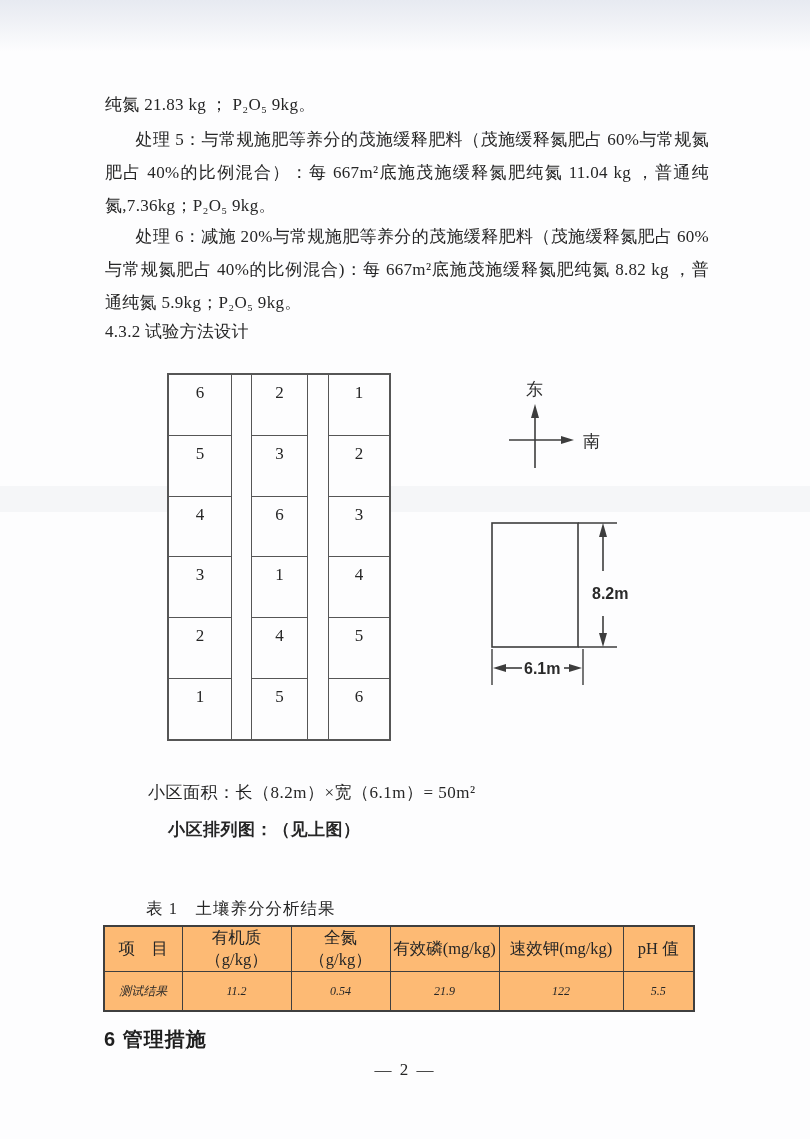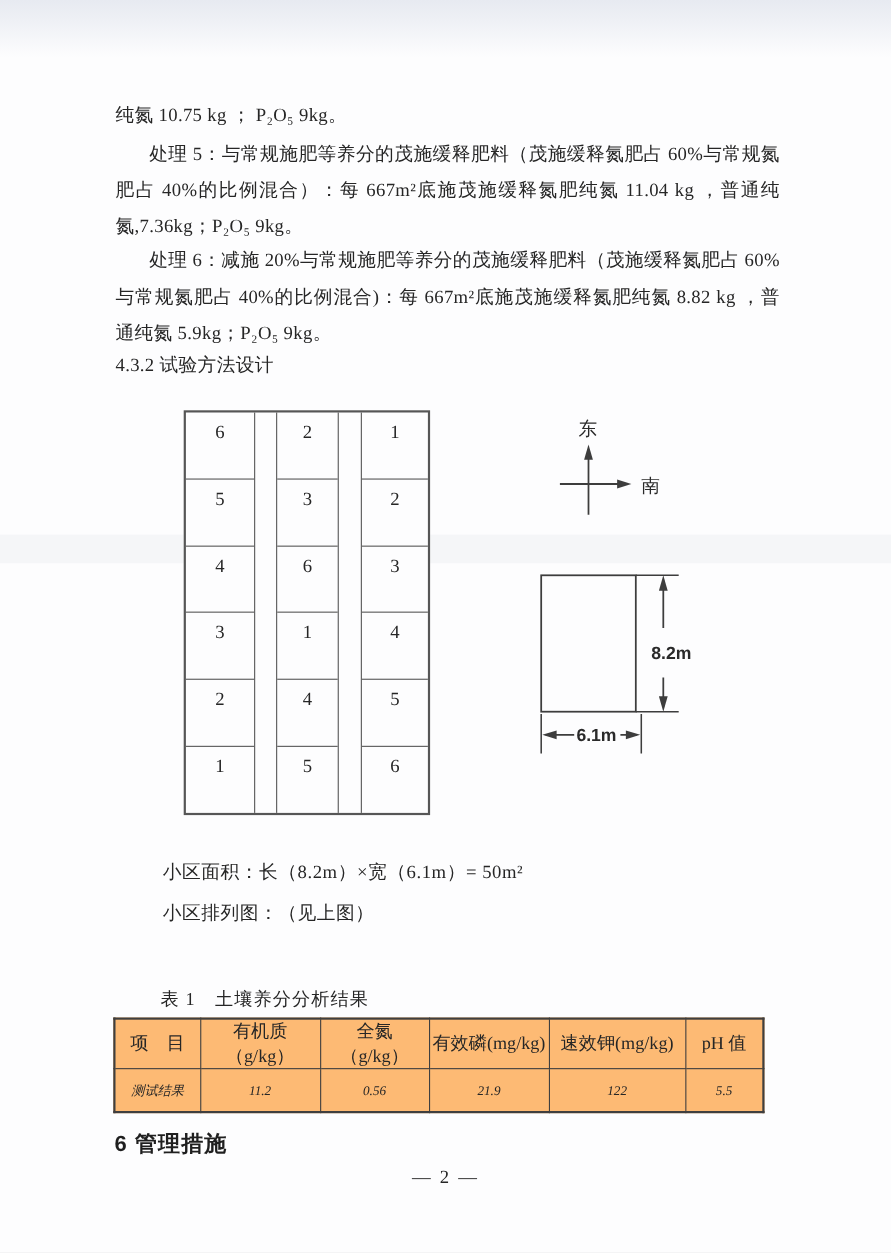--- a/index.html
+++ b/index.html
@@ -99,21 +99,21 @@
     text-align:center;font-size:17px;letter-spacing:2px;margin:0;
   }
 </style>
 </head>
 <body>
 
 <div class="page">
   <div class="scan-shade-top"></div>
   <div class="scan-band"></div>
 
-  <p class="bodytext" style="top:88px;">纯氮 10.75 kg ； P₂O₅ 9kg。</p>
+  <p class="bodytext" style="top:88px;">纯氮 21.83 kg ； P₂O₅ 9kg。</p>
   <p class="bodytext indent" style="top:123px;">处理 5：与常规施肥等养分的茂施缓释肥料（茂施缓释氮肥占 60%与常规氮肥占 40%的比例混合）：每 667m²底施茂施缓释氮肥纯氮 11.04 kg ，普通纯氮,7.36kg；P₂O₅ 9kg。</p>
   <p class="bodytext indent" style="top:220px;">处理 6：减施 20%与常规施肥等养分的茂施缓释肥料（茂施缓释氮肥占 60%与常规氮肥占 40%的比例混合)：每 667m²底施茂施缓释氮肥纯氮 8.82 kg ，普通纯氮 5.9kg；P₂O₅ 9kg。</p>
   <p class="bodytext" style="top:315px;">4.3.2 试验方法设计</p>
 
   <div class="plot-grid">
     <div class="pg-col c1">
       <div class="pg-cell">6</div>
       <div class="pg-cell">5</div>
       <div class="pg-cell">4</div>
       <div class="pg-cell">3</div>
@@ -164,21 +164,21 @@
     <text class="dim-label" x="112" y="84">8.2m</text>
 
     <line x1="16" y1="153" x2="42" y2="153" stroke-width="1.6"></line>
     <polygon points="13,153 26,149 26,157" fill="#3d3d3d"></polygon>
     <line x1="84" y1="153" x2="99" y2="153" stroke-width="1.6"></line>
     <polygon points="102,153 89,149 89,157" fill="#3d3d3d"></polygon>
     <text class="dim-label" x="44" y="159" font-size="15">6.1m</text>
   </svg>
 
   <p class="note" style="left:148px;top:781px;">小区面积：长（8.2m）×宽（6.1m）= 50m²</p>
-  <p class="note" style="left:148px;top:818px;">小区排列图：（见上图）</p>
+  <p class="note" style="left:168px;top:818px;font-weight:bold;">小区排列图：（见上图）</p>
 
   <p class="caption">表 1　土壤养分分析结果</p>
 
   <table class="soil-table">
     <colgroup>
       <col style="width:78px">
         <col style="width:109px">
         <col style="width:99px">
       <col style="width:109px">
         <col style="width:124px">
@@ -189,21 +189,21 @@
       <th>项　目</th>
       <th>有机质（g/kg）</th>
       <th>全氮（g/kg）</th>
       <th>有效磷(mg/kg)</th>
       <th>速效钾(mg/kg)</th>
       <th>pH 值</th>
     </tr>
     <tr>
       <td>测试结果</td>
       <td>11.2</td>
-      <td>0.56</td>
+      <td>0.54</td>
       <td>21.9</td>
       <td>122</td>
       <td>5.5</td>
     </tr>
   </tbody>
     </table>
 
   <p class="heading" style="top:1008px;margin-top:18px;">6 管理措施</p>
 
   <p class="page-number">— 2 —</p>

